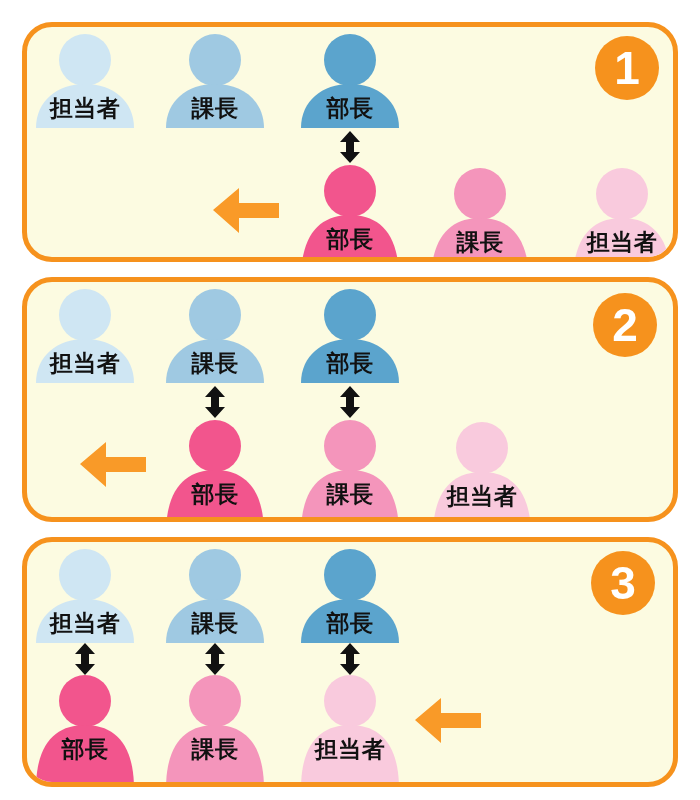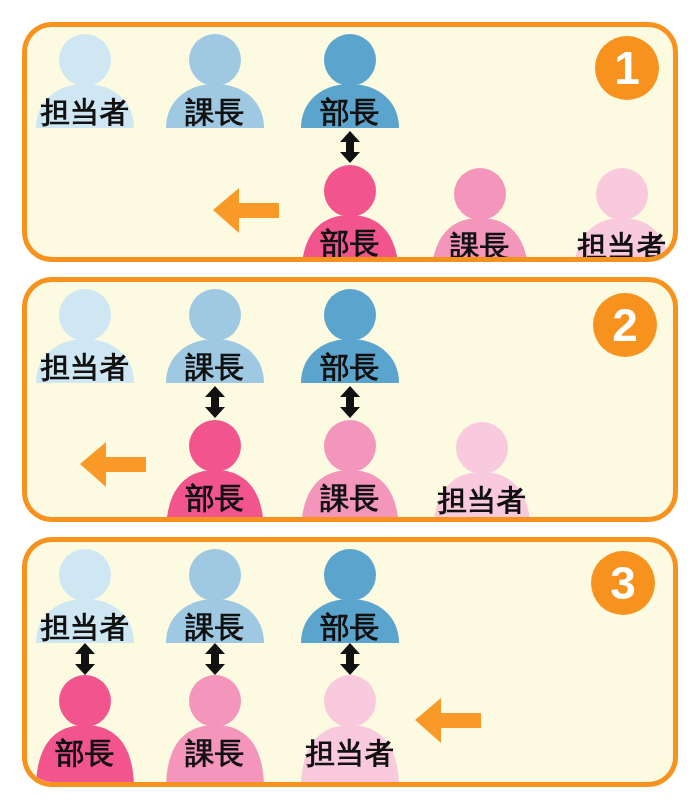--- a/index.html
+++ b/index.html
@@ -30,21 +30,21 @@
     display:flex; align-items:center; justify-content:center;
     line-height:1;
   }
 
   .figure { position:absolute; width:100px; }
   .figure svg { display:block; }
   .fig-label {
     position:absolute;
     left:-10px; top:60px; width:120px;
     text-align:center;
-    font-size:29px;
+    font-size:23px;
     font-weight:600;
     color:#111111;
     letter-spacing:0.5px;
     white-space:nowrap;
   }
 
   .link-arrow { position:absolute; width:22px; height:32px; }
   .move-arrow { position:absolute; width:66px; height:45px; }
 </style>
 </head>

